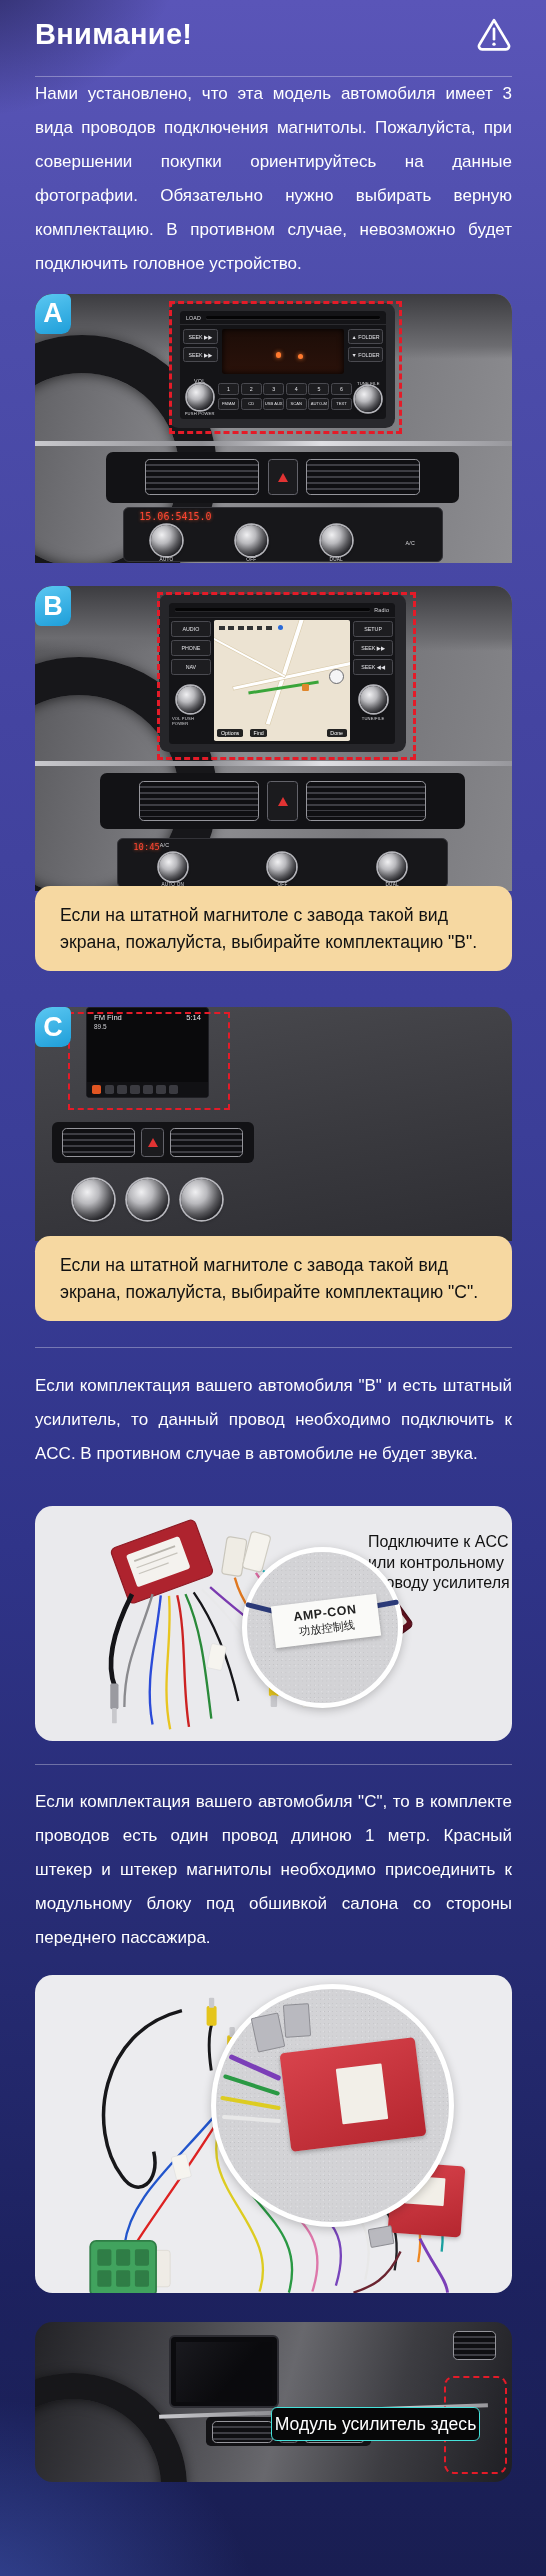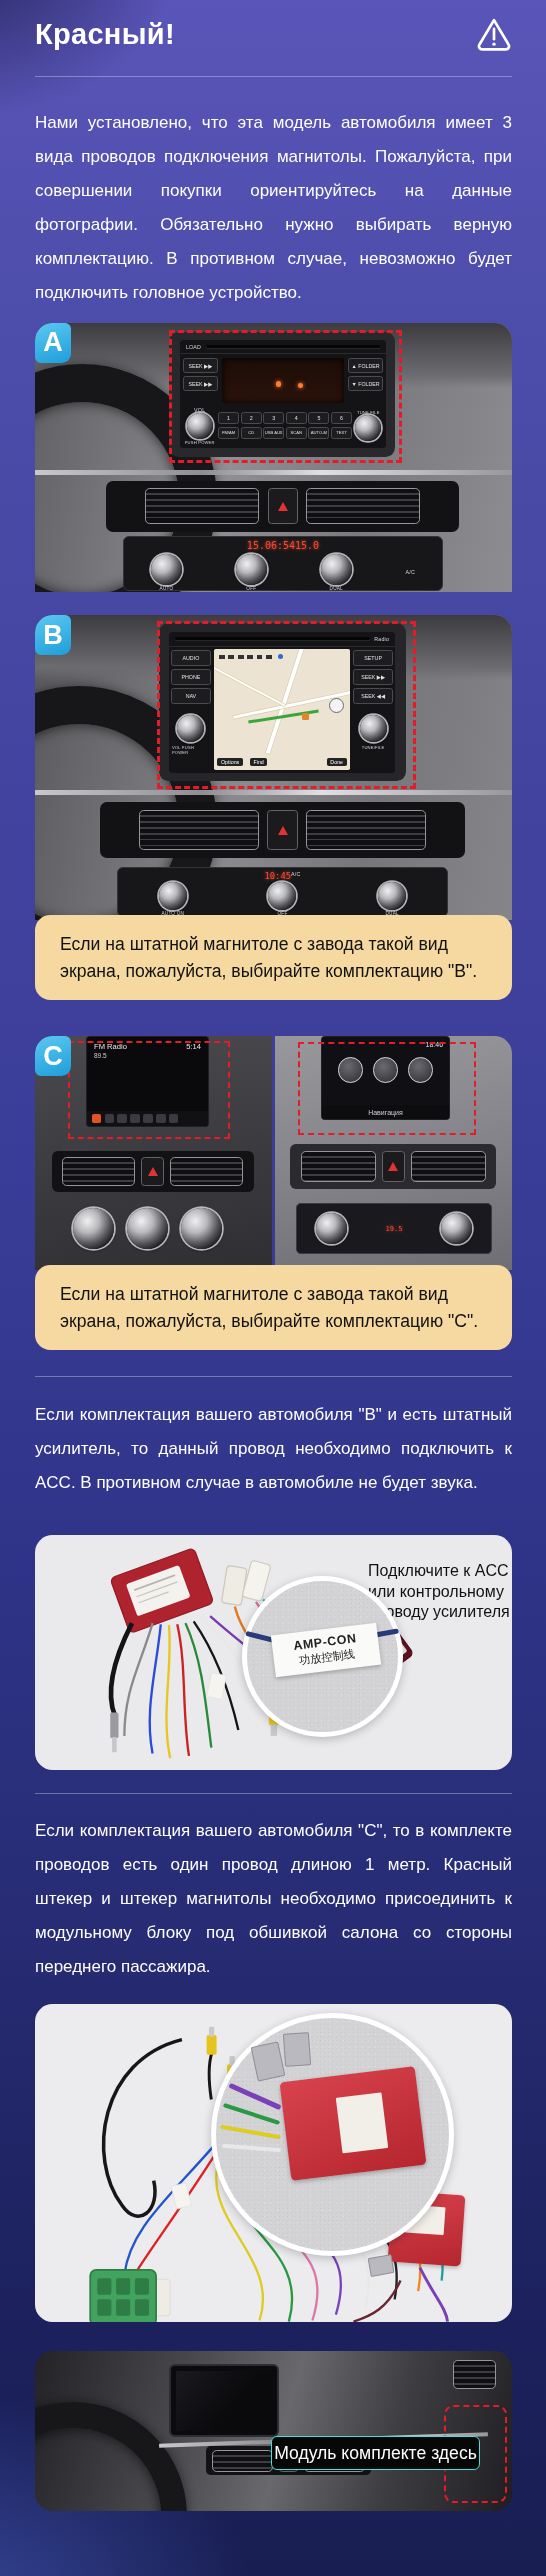--- a/index.html
+++ b/index.html
@@ -13,21 +13,21 @@
   .content{margin:0 35px;position:relative;}
 
   
   .header{display:flex;align-items:center;justify-content:space-between;padding-top:15.3px;height:38px;}
   .title{color:#fff;font-size:29px;font-weight:bold;letter-spacing:0.3px;}
   .warn-icon{width:36px;height:34px;}
   .divider{border:none;border-top:1.2px solid rgba(255,255,255,.32);margin:22.3px 0 0 0;}
 
   
   .intro,.note{color:#fff;font-size:17px;line-height:34px;text-align:justify;margin:0;}
-  .intro{margin-top:29px;}
+  .intro{}
   .note{margin-top:21px;}
 
   
   .photo-card{position:relative;border-radius:17.6px 17.6px 0 0;overflow:hidden;}
   .caption{position:relative;background:#f6d8a1;border-radius:15.3px;margin-top:-4.7px;
     padding:15.3px 25px;color:#121212;font-size:17.6px;line-height:27px;}
   .badge{position:absolute;left:0;top:0;width:36px;height:40px;z-index:5;
     display:flex;align-items:center;justify-content:center;
     background:linear-gradient(160deg,#5cc8f2,#1e9ed9);
     border-radius:16.5px 5.9px 9.4px 5.9px;color:#fff;font-size:27px;font-weight:bold;}
@@ -67,21 +67,21 @@
   .ra-disp i{position:absolute;width:5.3px;height:5.3px;border-radius:50%;background:#ff7a2e;box-shadow:0 0 4.7px #ff7a2e;}
   .ra-bot{height:38px;display:flex;align-items:center;gap:3.5px;padding:0 4.7px 3.5px;}
   .ra-presets{flex:1;display:flex;flex-direction:column;gap:2.4px;}
   .ra-prow{display:flex;gap:1.8px;}
   .ra-prow .btnlbl{flex:1;height:10px;}
   .pa-chrome{position:absolute;left:0;top:147px;width:100%;height:5.3px;}
   .pa-ventzone{position:absolute;left:71px;top:158px;width:353px;height:51px;background:#121215;border-radius:7px;
     display:flex;align-items:center;justify-content:center;gap:8.2px;}
   .pa-climate{position:absolute;left:88px;top:213px;width:318px;height:53px;background:#17171a;
     border:0.6px solid #333338;border-radius:5.9px;}
-  .pa-lcdrow{display:flex;justify-content:center;padding:3.5px 15.3px 0;font-size:10px;}
+  .pa-lcdrow{display:flex;justify-content:flex-start;padding:3.5px 15.3px 0;font-size:10px;}
   .pa-knobs{position:absolute;left:0;top:17.6px;width:100%;display:flex;justify-content:space-around;align-items:center;}
   .pa-knobs .kwrap{display:flex;flex-direction:column;align-items:center;gap:0.6px;}
   .kwrap .tinylbl{font-size:4.7px;}
 
   
   .photo-b{height:305px;background:linear-gradient(100deg,#59595d 0%,#8a8a8e 45%,#77777b 70%,#86868a 100%);}
   .pb-stack{position:absolute;left:124px;top:8.2px;width:247px;height:158px;background:#26262a;border-radius:9.4px;}
   .radio-b{left:134px;top:16.5px;width:226px;height:141px;}
   .rb-top{height:14px;display:flex;align-items:center;gap:4.7px;padding:0 5.9px;border-bottom:0.6px solid #2c2c30;}
   .rb-main{flex:1;display:flex;}
@@ -163,21 +163,21 @@
   .bp-dash{left:409px;top:54px;width:59px;height:94px;border-width:2.9px;border-radius:9.4px;}
   .bp-sidevent{position:absolute;right:16.5px;top:8.2px;width:41px;height:27px;}
 </style>
 </head>
 <body>
 
 <div class="page">
   <div class="content">
 
     <div class="header">
-      <div class="title">Красный!</div>
+      <div class="title">Внимание!</div>
       <svg class="warn-icon" viewBox="0 0 62 58">
         <path d="M31 5 L56 47 a5.5 5.5 0 0 1 -4.8 8.5 H10.8 A5.5 5.5 0 0 1 6 47 Z" fill="none" stroke="#ffffff" stroke-width="4.6" stroke-linejoin="round"></path>
         <line x1="31" y1="20" x2="31" y2="38" stroke="#ffffff" stroke-width="4.6" stroke-linecap="round"></line>
         <circle cx="31" cy="46.5" r="2.9" fill="#ffffff"></circle>
       </svg>
     </div>
     <hr class="divider">
 
     <p class="intro">Нами установлено, что эта модель автомобиля имеет 3 вида проводов подключения магнитолы. Пожалуйста, при совершении покупки ориентируйтесь на данные фотографии. Обязательно нужно выбирать верную комплектацию. В противном случае, невозможно будет подключить головное устройство.</p>
 
@@ -343,21 +343,21 @@
       </div>
     </div>
     <div class="caption">Если на штатной магнитоле с завода такой вид экрана, пожалуйста, выбирайте комплектацию "B".</div>
 
     <div class="c-photos" style="margin-top:36px;">
       <div class="badge">C</div>
 
       <div class="c-left">
         <div class="c-screen" style="left:51px;top:0;width:121px;height:89px;">
           <div class="cl-row">
-            <span>FM Radio</span>
+            <span>FM Find</span>
             <span>5:14</span>
           </div>
           <div class="cl-freq">89.5</div>
           <div class="cl-icons">
             <span class="cl-ic hot"></span>
             <span class="cl-ic"></span>
             <span class="cl-ic"></span>
             <span class="cl-ic"></span>
             <span class="cl-ic"></span>
             <span class="cl-ic"></span>
@@ -370,42 +370,20 @@
           <span class="hazard" style="width:21px;height:27px;"></span>
           <span class="vent" style="width:71px;height:27px;"></span>
         </div>
         <div class="c-knobrow" style="left:38px;top:172px;">
           <span class="knob" style="width:41px;height:41px;"></span>
           <span class="knob" style="width:41px;height:41px;"></span>
           <span class="knob" style="width:41px;height:41px;"></span>
         </div>
       </div>
 
-      <div class="c-right">
-        <div class="c-screen" style="left:46px;top:0;width:127px;height:82px;background:#101014;">
-          <span class="cr-time">18:46</span>
-          <div class="cr-circles">
-            <i></i>
-              <i></i>
-              <i></i>
-          </div>
-          <div class="cr-navbar">Навигация</div>
-        </div>
-        <div class="red-dash" style="left:23.5px;top:5.9px;width:174px;height:89px;border-width:2.9px;"></div>
-        <div class="c-ventzone" style="left:15.3px;top:108px;width:206px;height:45px;background:#2a2a2f;">
-          <span class="vent" style="width:73px;height:29px;"></span>
-          <span class="hazard" style="width:21px;height:29px;"></span>
-          <span class="vent" style="width:73px;height:29px;"></span>
-        </div>
-        <div class="c-clim" style="left:21px;top:167px;width:194px;height:49px;">
-          <span class="knob" style="width:31px;height:31px;"></span>
-          <span class="lcd">19.5</span>
-          <span class="knob" style="width:31px;height:31px;"></span>
-        </div>
-      </div>
     </div>
     <div class="caption">Если на штатной магнитоле с завода такой вид экрана, пожалуйста, выбирайте комплектацию "C".</div>
 
     <hr class="divider" style="margin-top:26px;">
 
     <p class="note">Если комплектация вашего автомобиля "B" и есть штатный усилитель, то данный провод необходимо подключить к ACC. В противном случае в автомобиле не будет звука.</p>
 
     <div class="white-card h1">
       <svg viewBox="0 0 810 400" width="476" height="235">
         <g transform="rotate(-20 215 95)">
@@ -515,18 +493,18 @@
       <div class="bp-screen"></div>
       <div class="chrome" style="position:absolute;left:124px;top:87px;width:329px;height:3.5px;transform:rotate(-2deg);"></div>
       <div style="position:absolute;left:171px;top:95px;width:165px;height:29px;background:#121215;border-radius:4.7px;display:flex;align-items:center;justify-content:center;gap:5.9px;">
         <span class="vent" style="width:59px;height:20px;"></span>
         <span class="hazard" style="width:17.6px;height:20px;"></span>
         <span class="vent" style="width:59px;height:20px;"></span>
       </div>
 
       <span class="vent bp-sidevent"></span>
       <div class="red-dash bp-dash"></div>
-      <div class="bp-label">Модуль комплекте здесь</div>
+      <div class="bp-label">Модуль усилитель здесь</div>
     </div>
 
   </div>
 </div>
 
 
 </body></html>

